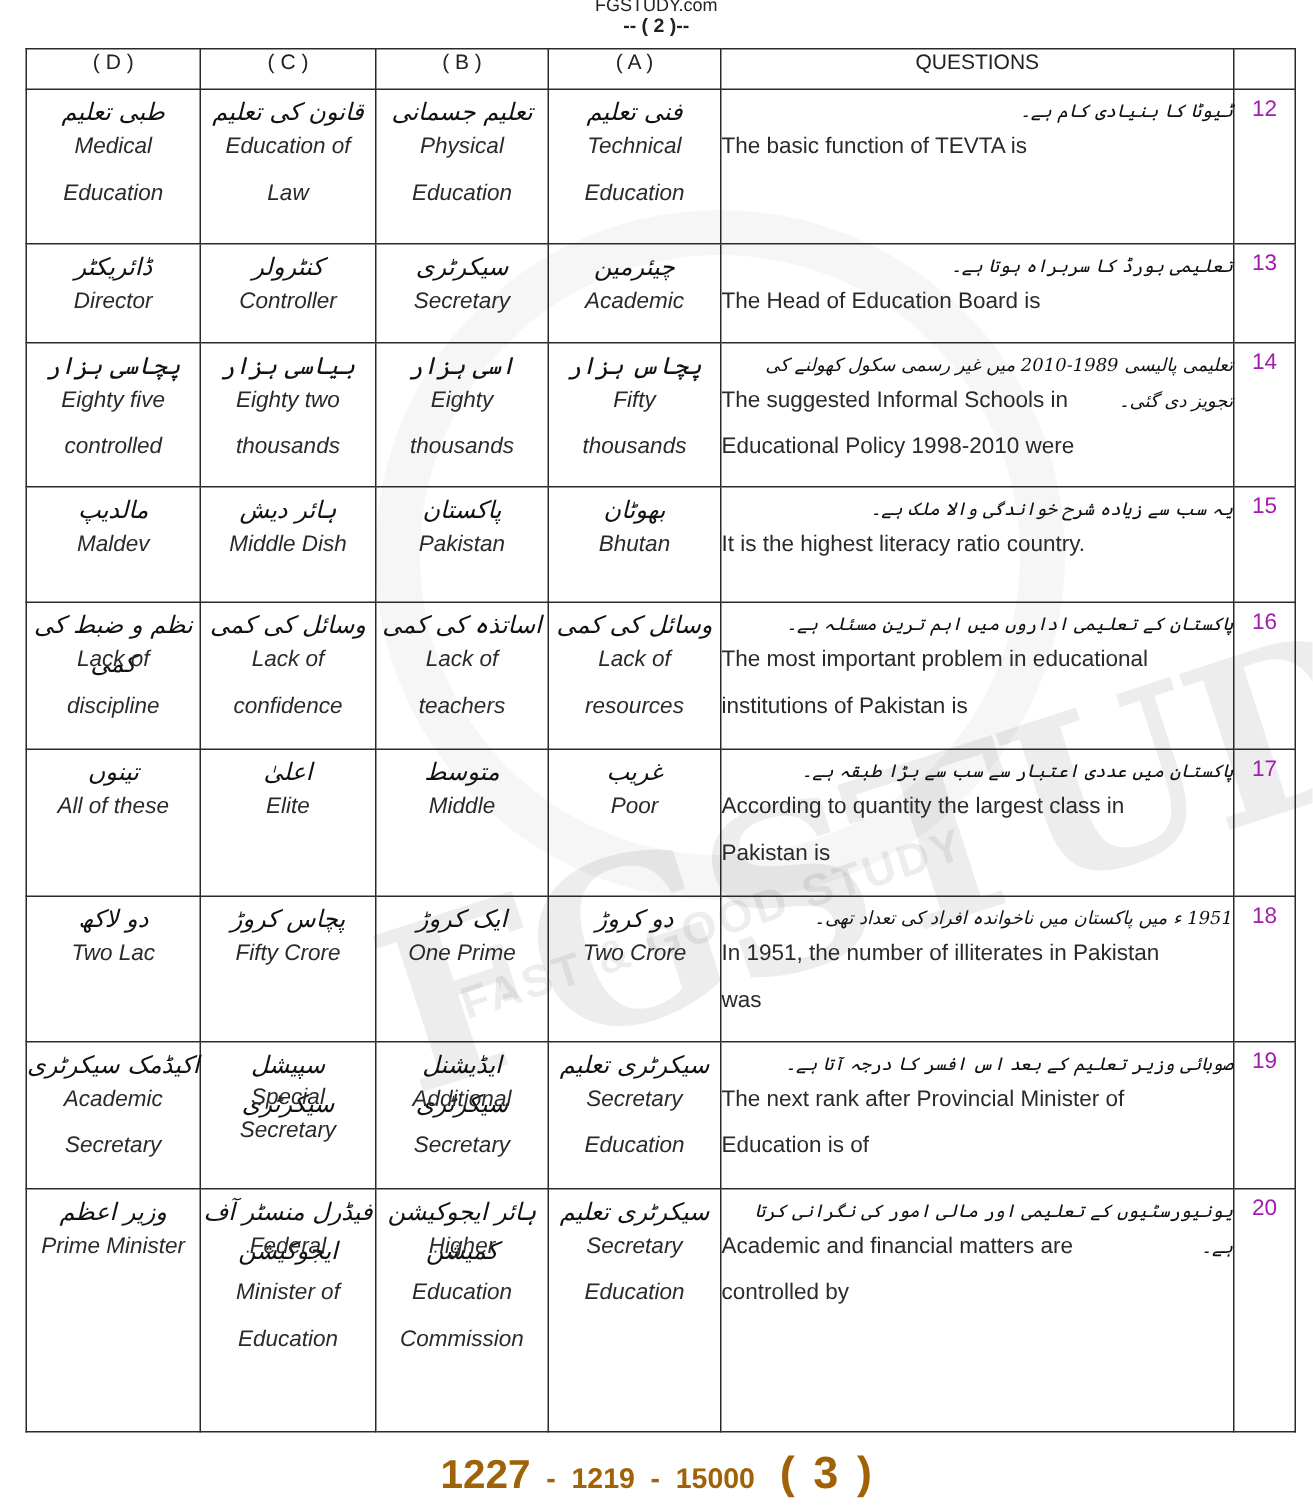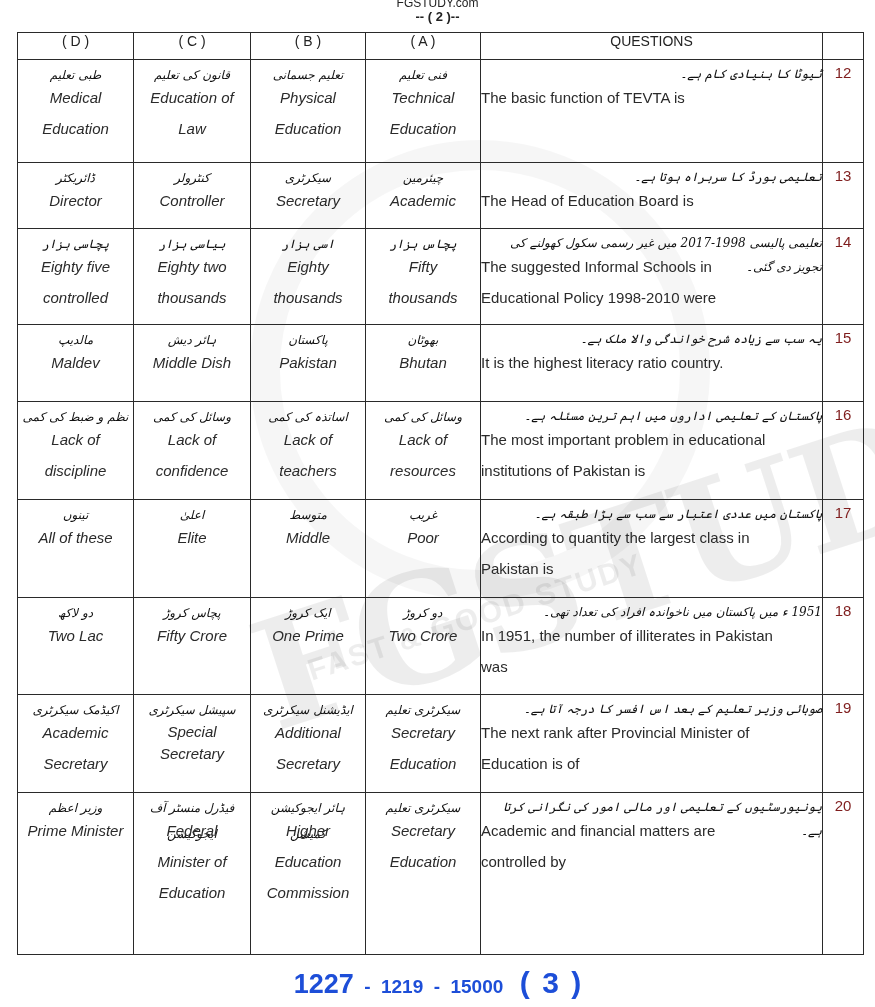--- a/index.html
+++ b/index.html
@@ -9,29 +9,29 @@
             font-size: 12px; color: #222; letter-spacing: 0px; }
     .pageno { position: absolute; top: 9px; left: 0; width: 875px; text-align: center;
               font-size: 13px; font-weight: bold; color: #222; }
     table.paper { position: absolute; top: 32px; left: 17px; border-collapse: collapse;
                   table-layout: fixed; width: 846px; }
     table.paper td, table.paper th { border: 1.2px solid #2a2a2a; padding: 0; vertical-align: top;
                   font-weight: normal; }
     th.hd { height: 26px; vertical-align: middle; text-align: center; font-size: 14px; color: #222; }
     td.opt { text-align: center; font-size: 15px; color: #2a2a2a; }
     td.opt .ur { display: block; direction: rtl; font-family: "DejaVu Serif", serif; font-style: italic;
-                 font-size: 12px; height: 20px; line-height: 26px; margin-top: 2px; color: #111; }
+                 font-size: 16px; height: 20px; line-height: 26px; margin-top: 2px; color: #111; }
     td.opt .en { display: block; line-height: 31px; white-space: pre-line; font-style: italic; }
     td.opt .en.tight { line-height: 22px; margin-top: 4px; }
     td.q { padding-left: 4px; padding-right: 6px; font-size: 15px; color: #2a2a2a; }
     td.q .ur { display: block; direction: rtl; text-align: right; font-family: "DejaVu Serif", serif;
                font-style: italic; font-size: 12px; height: 20px; line-height: 24px; margin-top: 2px; color: #111; }
     td.q .en { display: block; line-height: 31px; white-space: pre-line; }
-    td.num { text-align: center; font-size: 15px; line-height: 26px; padding-top: 0; color: #7f1d1d; }
-    .footer { position: absolute; top: 966px; left: 0; width: 875px; text-align: center; color: #1d4ed8; }
+    td.num { text-align: center; font-size: 15px; line-height: 26px; padding-top: 0; color: #a21caf; }
+    .footer { position: absolute; top: 966px; left: 0; width: 875px; text-align: center; color: #a16207; }
     .footer .big { font-size: 27px; font-weight: bold; }
     .footer .mid { font-size: 19px; font-weight: bold; margin: 0 6px; }
     .footer .paren { font-size: 30px; font-weight: bold; }
     .wm { position: absolute; pointer-events: none; color: rgba(0,0,0,0.07); font-weight: bold; }
     .wm1 { left: 240px; top: 470px; font-size: 150px; font-family: "DejaVu Serif", serif;
            transform: rotate(-18deg); letter-spacing: -4px; }
     .wm2 { left: 300px; top: 600px; font-size: 30px; transform: rotate(-18deg); letter-spacing: 2px; }
     .wm3 { left: 250px; top: 140px; width: 400px; height: 400px; border-radius: 50%;
            border: 30px solid rgba(0,0,0,0.035); }
   </style>
@@ -130,21 +130,21 @@
           <span class="ur">اسی ہزار</span>
           <span class="en">Eighty
 thousands</span>
         </td>
         <td class="opt">
           <span class="ur">پچاس ہزار</span>
           <span class="en">Fifty
 thousands</span>
         </td>
         <td class="q">
-          <span class="ur">تعلیمی پالیسی 1998-2017 میں غیر رسمی سکول کھولنے کی تجویز دی گئی۔</span>
+          <span class="ur">تعلیمی پالیسی 1989-2010 میں غیر رسمی سکول کھولنے کی تجویز دی گئی۔</span>
           <span class="en">The suggested Informal Schools in
 Educational Policy 1998-2010 were</span>
         </td>
         <td class="num">14</td>
       </tr>
       <tr style="height: 77px;">
         <td class="opt">
           <span class="ur">مالدیپ</span>
           <span class="en">Maldev</span>
         </td>

